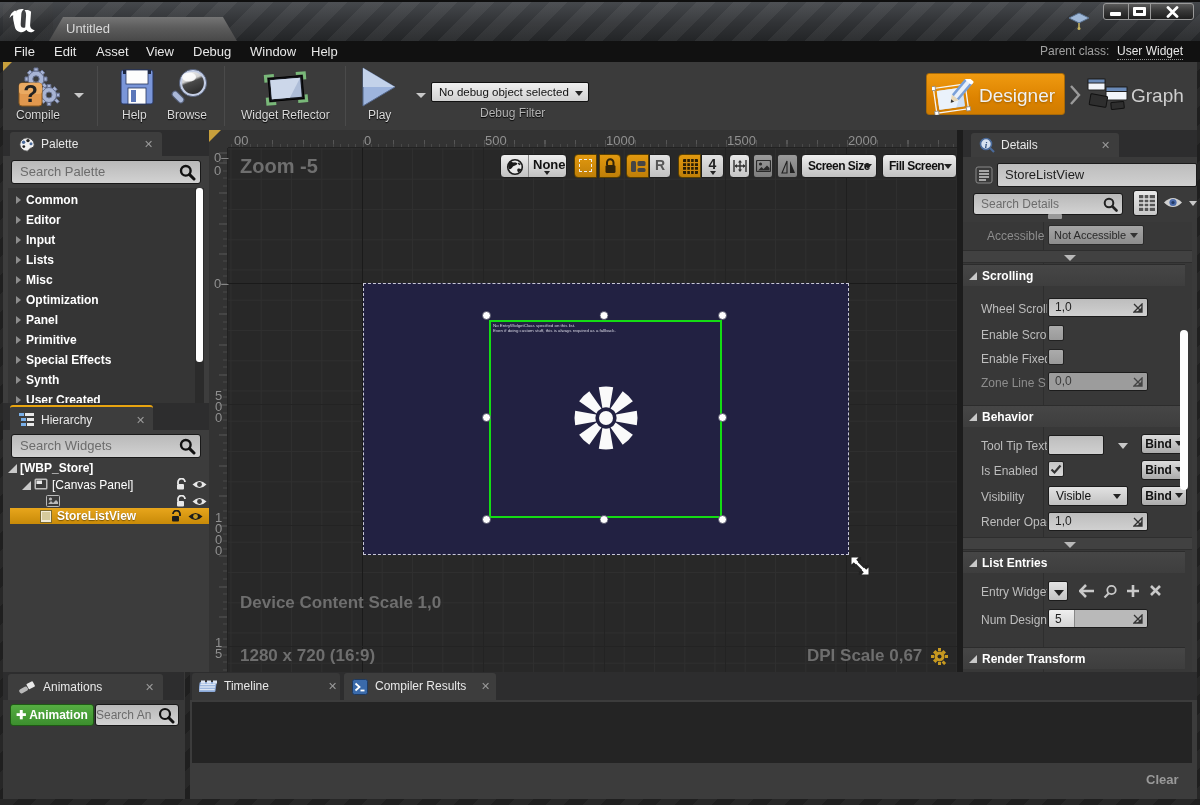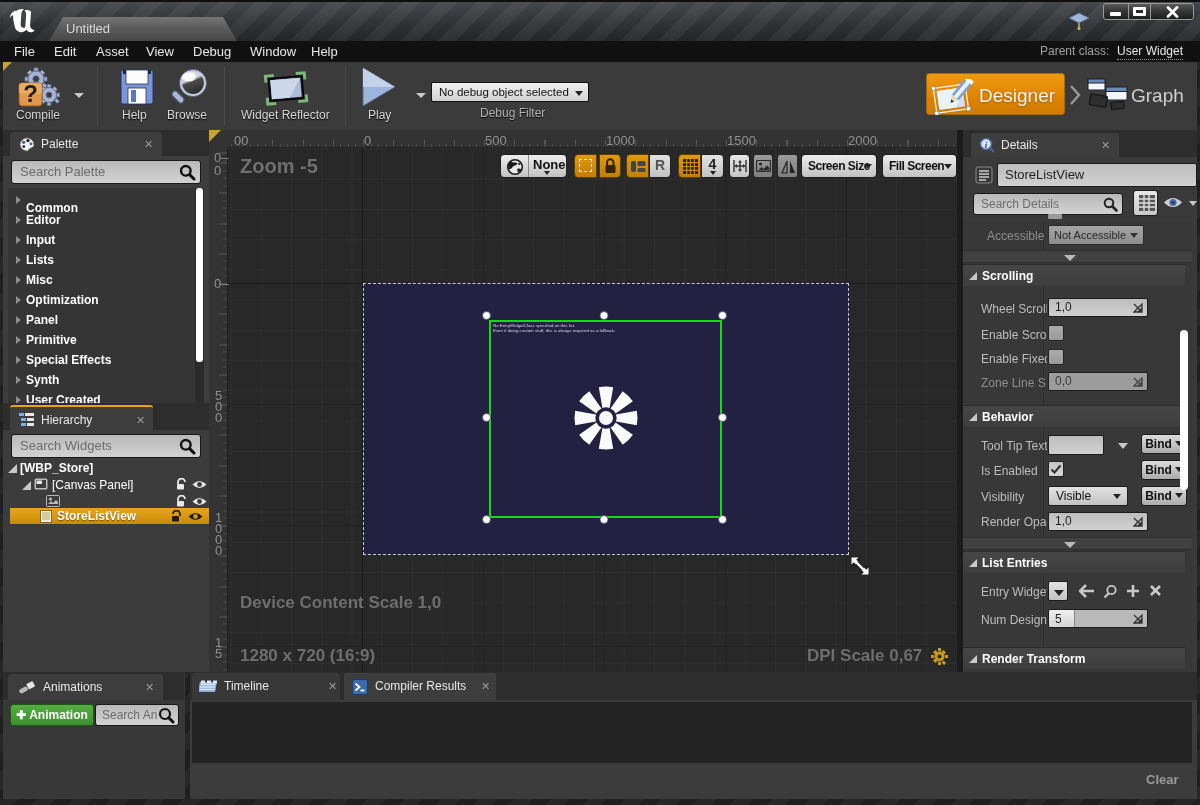--- a/index.html
+++ b/index.html
@@ -247,21 +247,21 @@
 
     <div class="searchbox" style="left:8px;top:30px;width:190px;height:24px;line-height:22px;padding-left:8px;font-size:13px">Search Palette</div>
     <svg class="abs" style="left:176px;top:34px" width="17" height="17" viewBox="0 0 17 17">
         <circle cx="6.8" cy="6.8" r="4.8" fill="none" stroke="#111" stroke-width="2.4"></circle>
         <path d="M10.6 10.6 L15 15" stroke="#111" stroke-width="3" stroke-linecap="round"></path>
       </svg>
 
     <div class="abs" style="left:5px;top:58px;width:196px;height:215px;background:#353535;overflow:hidden">
       <div class="palrow" style="top:2px">
           <span class="tri"></span>
-          <span style="position:absolute;left:18px;top:11px">Common</span>
+          <span style="position:absolute;left:18px;top:3px">Common</span>
         </div>
       <div class="palrow" style="top:22px">
           <span class="tri"></span>
           <span style="position:absolute;left:18px;top:3px">Editor</span>
         </div>
       <div class="palrow" style="top:42px">
           <span class="tri"></span>
           <span style="position:absolute;left:18px;top:3px">Input</span>
         </div>
       <div class="palrow" style="top:62px">
@@ -685,21 +685,21 @@
       <div class="ptab" style="left:5px;top:2px;width:155px;height:26px">
         <svg class="abs" style="left:11px;top:7px" width="17" height="13" viewBox="0 0 17 13">
             <rect x="0" y="7" width="9" height="4.5" rx="2" fill="#b9b9b9" transform="rotate(-28 4 9)"></rect>
             <rect x="8" y="1.5" width="7" height="6" rx="1" fill="#e8e8e8" transform="rotate(-28 11 4)"></rect>
           </svg>
         <span style="position:absolute;left:35px;top:6px">Animations</span>
         <span class="x" style="position:absolute;left:137px;top:7px">✕</span>
       </div>
     </div>
     <div class="abs" style="left:7px;top:32px;width:84px;height:22px;background:linear-gradient(#55ad42,#3c8f2e);border:1px solid #1e5a14;border-radius:3px;color:#fff;font-size:12px;font-weight:bold;line-height:20px;text-align:center">✚ Animation</div>
-    <div class="searchbox" style="left:92px;top:32px;width:84px;height:22px;line-height:20px;padding-left:6px;font-size:12px;overflow:hidden">Search An
+    <div class="searchbox" style="left:92px;top:32px;width:84px;height:22px;line-height:20px;font-size:12px;overflow:hidden">Search An
       <svg style="position:absolute;right:3px;top:2px" width="17" height="17" viewBox="0 0 17 17">
           <circle cx="7" cy="7" r="5" fill="none" stroke="#111" stroke-width="2.2"></circle>
           <path d="M10.8 10.8 L15 15" stroke="#111" stroke-width="3" stroke-linecap="round"></path>
         </svg>
     </div>
   </div>
   <div id="botright" class="abs">
     <div class="panel-tabstrip" style="left:0;top:0;width:1007px;height:28px">
       <div class="ptab" style="left:2px;top:1px;width:148px;height:27px;background:#383838">
         <svg class="abs" style="left:7px;top:7px" width="19" height="14" viewBox="0 0 19 14">

